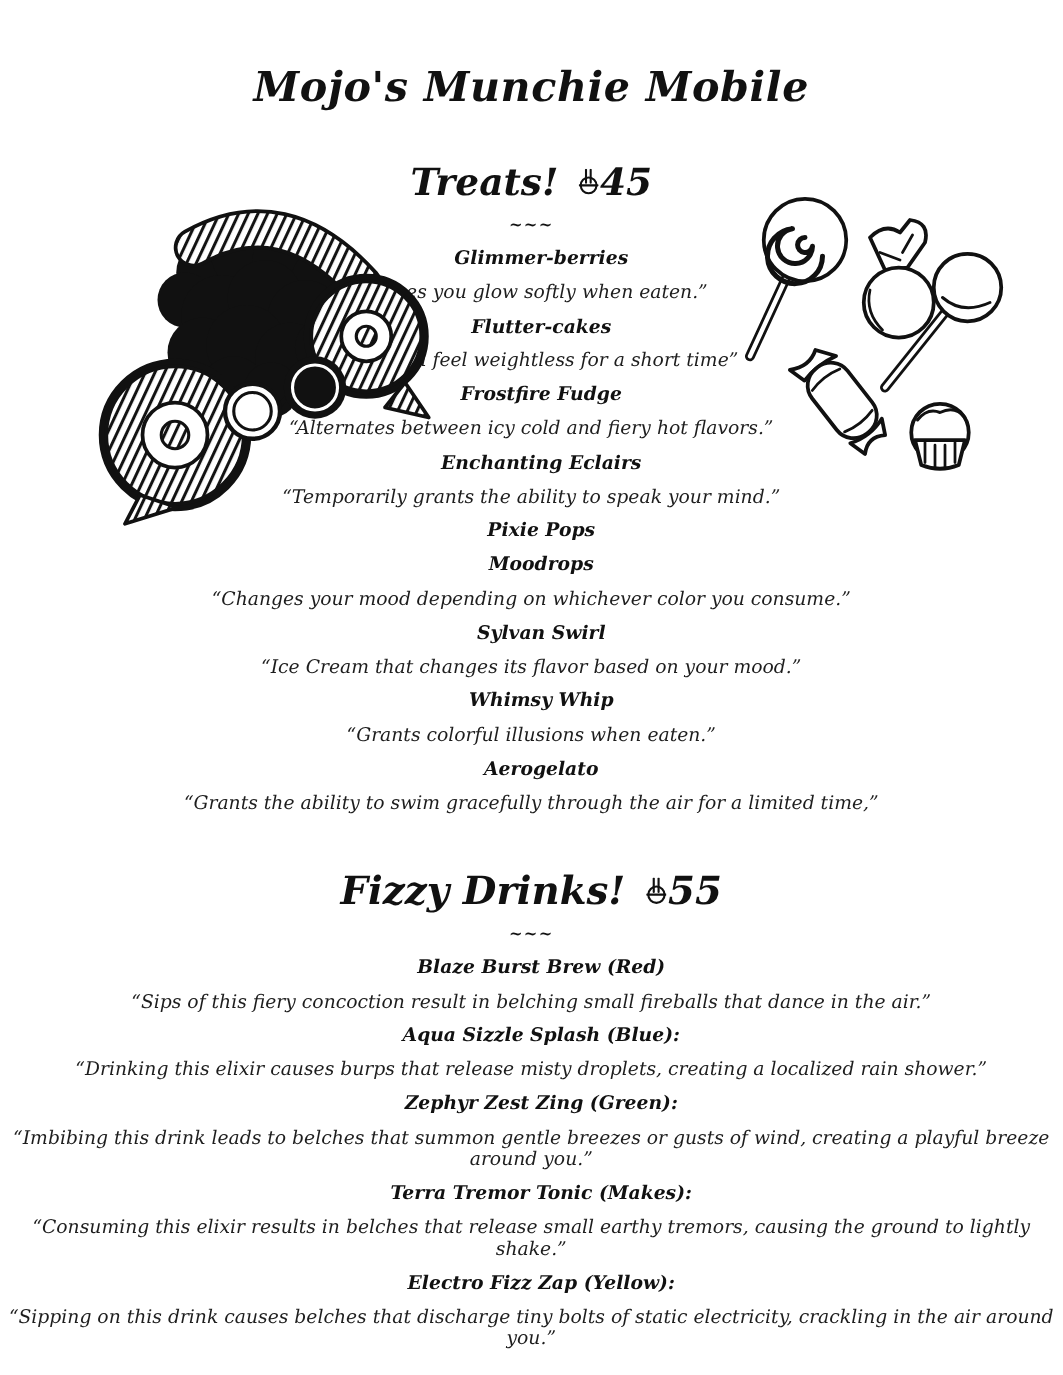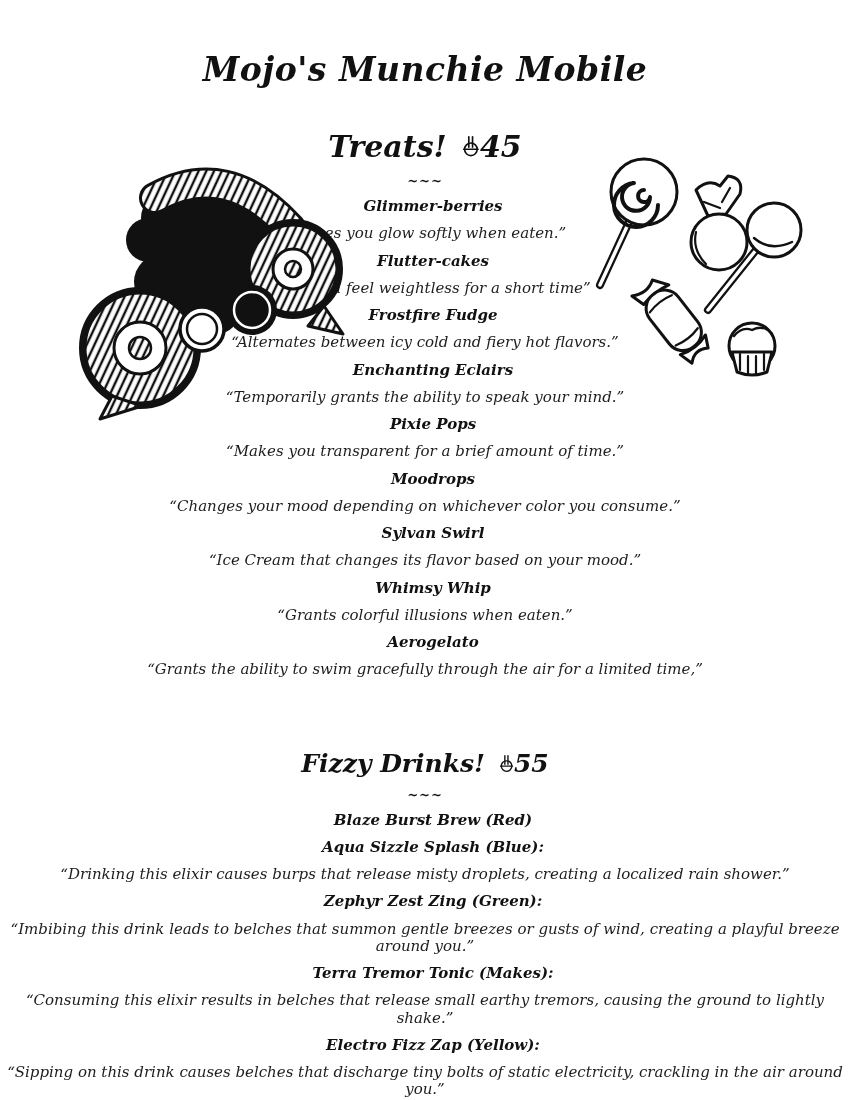--- a/index.html
+++ b/index.html
@@ -1,21 +1,21 @@
 <!DOCTYPE html>
 <html><head>
 <meta charset="utf-8">
 <style>
   html,body{margin:0;padding:0;background:#ffffff;}
   body{width:850px;height:1100px;font-family:"DejaVu Serif",serif;color:#111;overflow:hidden;}
   .page{position:relative;width:850px;height:1100px;background:#fff;border-radius:16px;}
   .title{font-style:italic;font-weight:bold;font-size:33px;text-align:center;margin:0;padding-top:50px;letter-spacing:.5px;}
   .section{text-align:center;}
   .sec-head{font-style:italic;font-weight:bold;font-size:30px;margin:40px 0 0 0;}
-  .sec-head.big{margin-top:70px;font-size:25px;}
+  .sec-head.big{margin-top:44px;font-size:31px;}
   .divider{font-style:italic;font-weight:bold;font-size:13px;margin-top:9px;letter-spacing:1px;}
   .item-name{font-style:italic;font-weight:bold;font-size:15px;margin-top:10px;line-height:1.15;padding-left:16px;}
   .item-desc{font-style:italic;font-size:15px;margin-top:10px;line-height:1.15;color:#1d1d1d;}
   .cur-icon{display:inline-block;height:.72em;width:auto;vertical-align:-1px;margin:0 1px 0 6px;}
   .illus{position:absolute;}
   .illus-left{left:52px;top:166px;width:295px;height:255px;}
   .illus-right{left:592px;top:150px;width:215px;height:228px;}
   svg{display:block;}
   .sec-head svg{display:inline-block;}
 </style>
@@ -138,21 +138,20 @@
 
     <div class="item-name">Glimmer-berries</div>
     <div class="item-desc">“Makes you glow softly when eaten.”</div>
     <div class="item-name">Flutter-cakes</div>
     <div class="item-desc">“Make you feel weightless for a short time”</div>
     <div class="item-name">Frostfire Fudge</div>
     <div class="item-desc">“Alternates between icy cold and fiery hot flavors.”</div>
     <div class="item-name">Enchanting Eclairs</div>
     <div class="item-desc">“Temporarily grants the ability to speak your mind.”</div>
     <div class="item-name">Pixie Pops</div>
-    <div class="item-desc">“Makes you transparent for a brief amount of time.”</div>
     <div class="item-name">Moodrops</div>
     <div class="item-desc">“Changes your mood depending on whichever color you consume.”</div>
     <div class="item-name">Sylvan Swirl</div>
     <div class="item-desc">“Ice Cream that changes its flavor based on your mood.”</div>
     <div class="item-name">Whimsy Whip</div>
     <div class="item-desc">“Grants colorful illusions when eaten.”</div>
     <div class="item-name">Aerogelato</div>
     <div class="item-desc">“Grants the ability to swim gracefully through the air for a limited time,”</div>
   </section>
 
@@ -164,20 +163,21 @@
             <path d="M7 1v12.5"></path>
             <path d="M11.5 1v12.5"></path>
             <circle cx="9.5" cy="16" r="7.6"></circle>
             <path d="M.8 16h17.4"></path>
           </g>
         </svg><span>55</span>
     </h2>
     <div class="divider">~~~</div>
 
     <div class="item-name">Blaze Burst Brew (Red)</div>
+    <div class="item-desc">“Sips of this fiery concoction result in belching small fireballs that dance in the air.”</div>
     <div class="item-name">Aqua Sizzle Splash (Blue):</div>
     <div class="item-desc">“Drinking this elixir causes burps that release misty droplets, creating a localized rain shower.”</div>
     <div class="item-name">Zephyr Zest Zing (Green):</div>
     <div class="item-desc">“Imbibing this drink leads to belches that summon gentle breezes or gusts of wind, creating a playful breeze around you.”</div>
     <div class="item-name">Terra Tremor Tonic (Makes):</div>
     <div class="item-desc">“Consuming this elixir results in belches that release small earthy tremors, causing the ground to lightly shake.”</div>
     <div class="item-name">Electro Fizz Zap (Yellow):</div>
     <div class="item-desc">“Sipping on this drink causes belches that discharge tiny bolts of static electricity, crackling in the air around you.”</div>
   </section>
 

